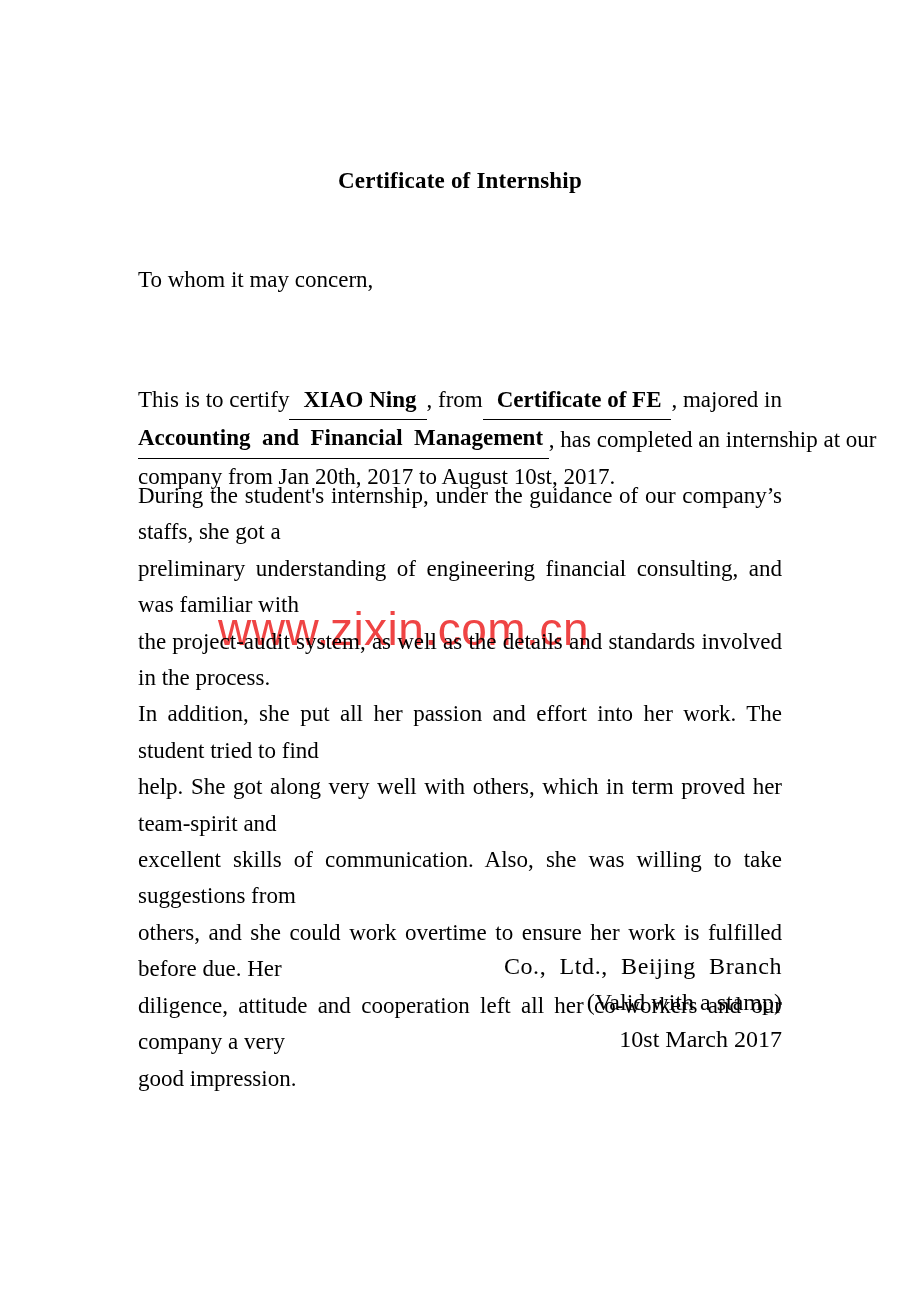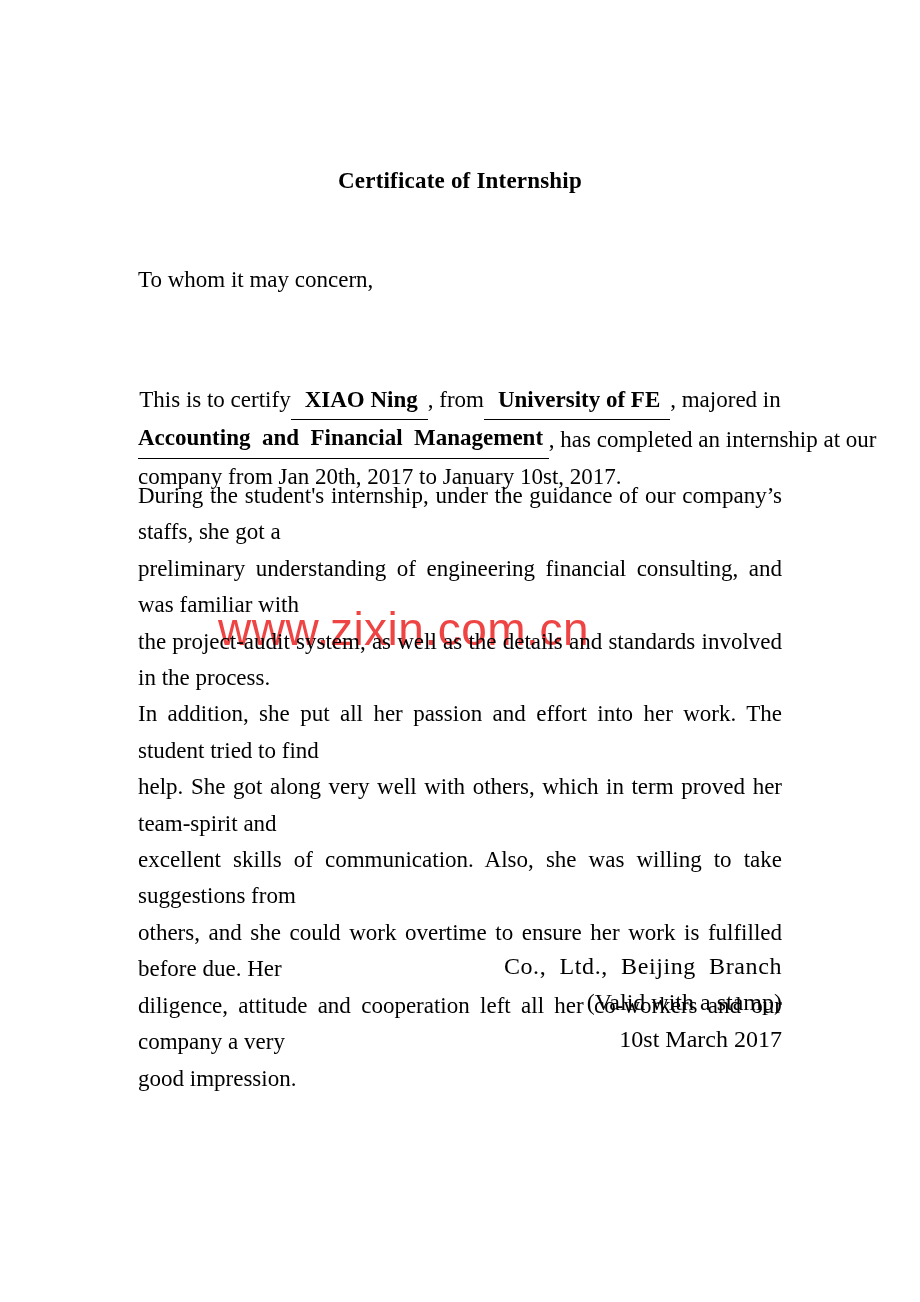--- a/index.html
+++ b/index.html
@@ -121,30 +121,30 @@
 
     <h1 id="doc-title">Certificate of Internship</h1>
 
     <p class="para" id="salutation">To whom it may concern,</p>
 
     <p class="para" id="certify-block">
       <span class="jline" style="display:flex;justify-content:center;align-items:baseline;white-space:nowrap;margin-top:48px;">
         <span>This  is  to  certify</span>
         <span class="blank-field wide">XIAO Ning</span>
         <span>, from</span>
-        <span class="blank-field wide">University of FE</span>
+        <span class="blank-field wide">Certificate of FE</span>
         <span>, majored in</span>
       </span>
 
       <span class="jline" style="display:flex;justify-content:space-between;align-items:flex-end;white-space:nowrap;">
         <span class="inline-underline">Accounting  and  Financial  Management </span>
         <span>,  has  completed  an  internship  at  our</span>
       </span>
 
-      <span class="jline" style="text-align:left;">company from Jan 20th, 2017 to January 10st, 2017.</span>
+      <span class="jline" style="text-align:left;">company from Jan 20th, 2017 to August 10st, 2017.</span>
     </p>
 
     <p class="para" id="body-block">
       <span class="jline">During the student's internship, under the guidance of our company’s staffs, she got a</span>
       <span class="jline">preliminary understanding of engineering financial consulting, and was familiar with</span>
       <span class="jline">the project-audit system, as well as the details and standards involved in the process.</span>
       <span class="jline">In addition, she put all her passion and effort into her work. The student tried to find</span>
       <span class="jline">help. She got along very well with others, which in term proved her team-spirit and</span>
       <span class="jline">excellent  skills  of  communication.  Also,  she  was  willing  to  take  suggestions  from</span>
       <span class="jline">others, and she could work overtime to ensure her work is fulfilled before due. Her</span>

